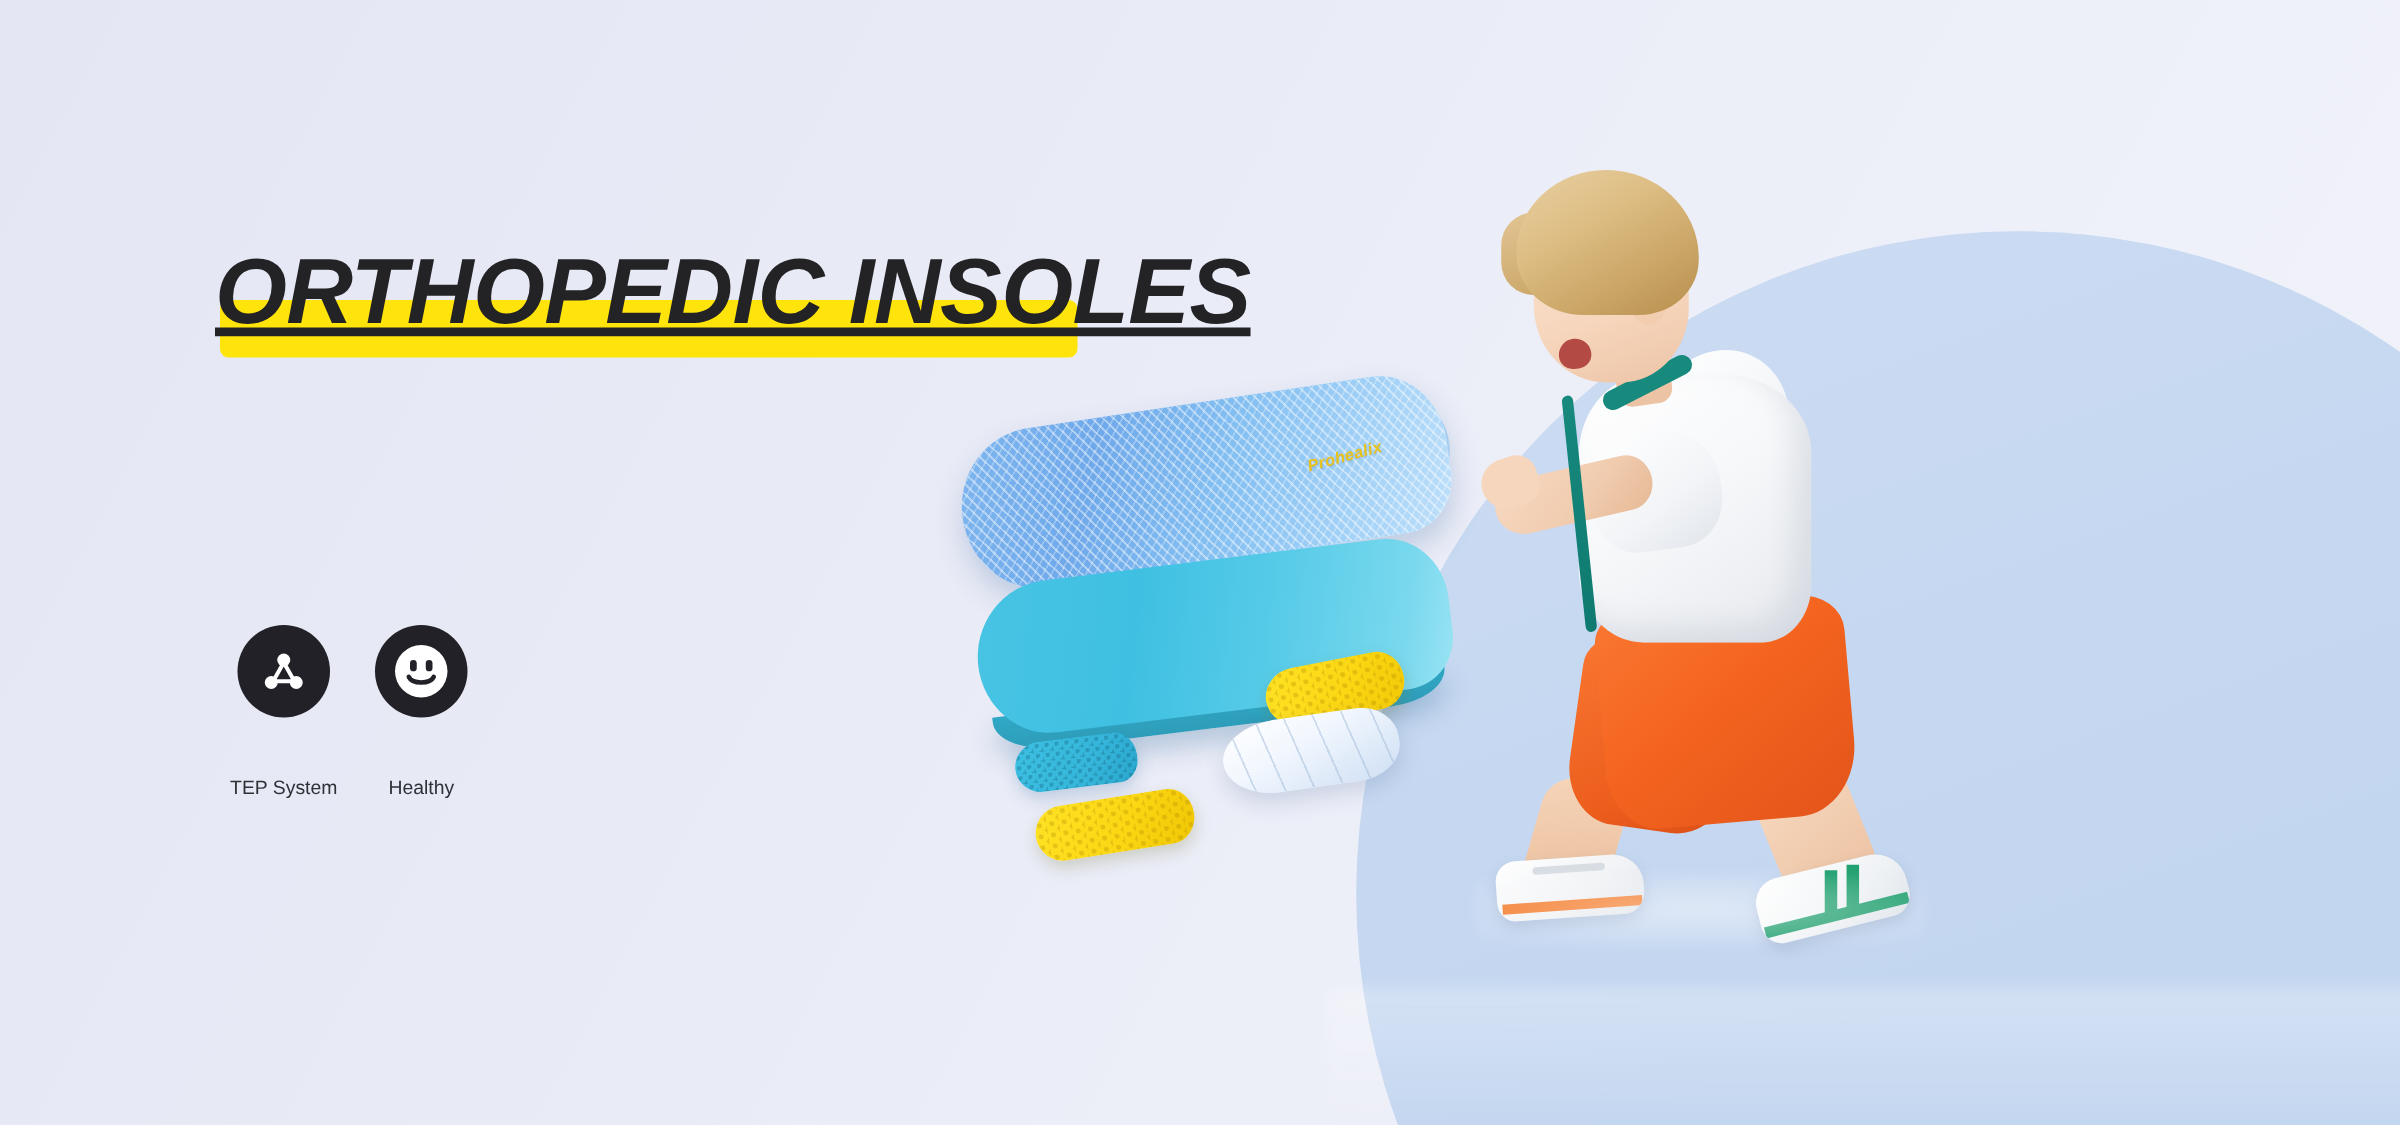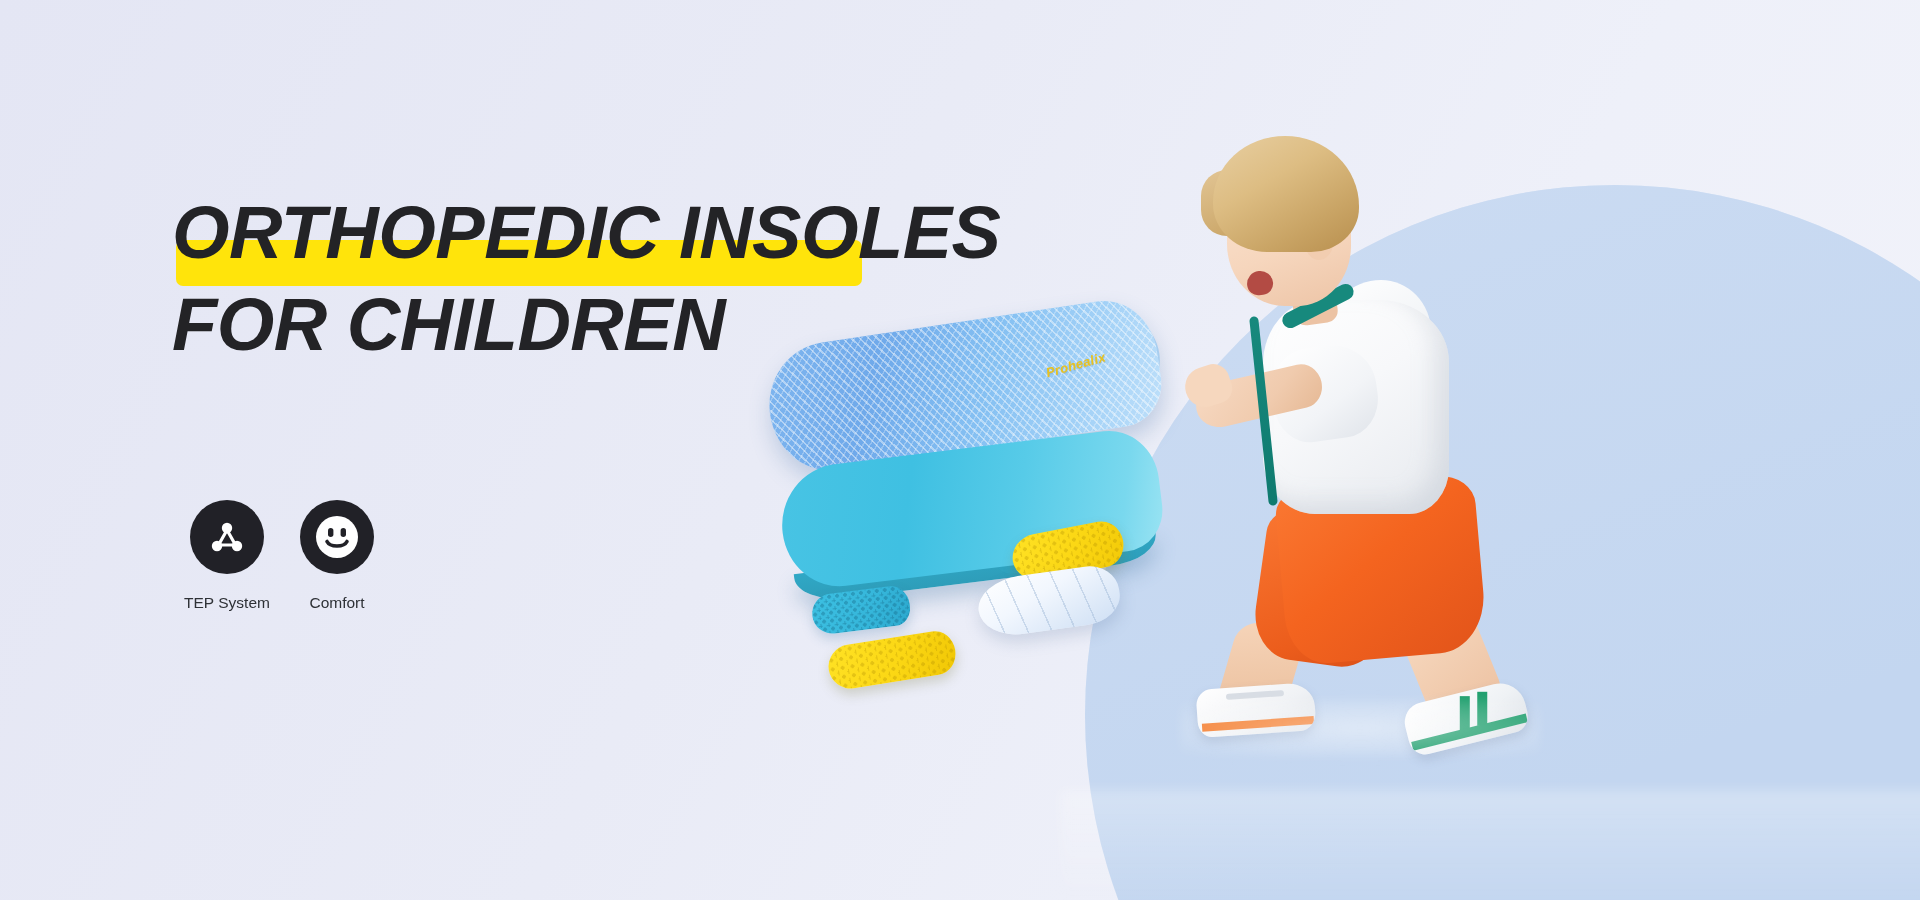--- a/index.html
+++ b/index.html
@@ -30,37 +30,37 @@
     filter:blur(6px);
   }
   
   .content{ position:absolute; left:0; top:0; width:960px; height:900px; }
   .title-block{ position:absolute; left:172px; top:196px; width:800px; }
   .title-line{
     position:relative; display:block;
     font-size:74px; line-height:74px; font-weight:bold; font-style:italic;
     letter-spacing:-0.5px; color:#232326; white-space:nowrap;
   }
-  .title-line.l1{ margin-bottom:18px; }
+  .title-line.l1{ margin-bottom:18px;text-decoration:underline; }
   .hl-bar{
     position:absolute; left:4px; top:44px; width:686px; height:46px;
     background:#ffe40b; border-radius:7px; z-index:0;
   }
   .title-line span.txt{ position:relative; z-index:2; }
   .subtitle{
     position:absolute; left:172px; top:372px; width:580px;
     font-size:17.5px; line-height:30px; color:#3c3f45; font-weight:400;
   }
   
   .features{
     position:absolute; left:172px; top:500px;
     display:flex; gap:0;
   }
   .feature{
-    width:110px; display:flex; flex-direction:column; align-items:center;
+    width:110px; display:flex; flex-direction:column; align-items:center;gap:28px;
   }
   .feature .badge{
     width:74px; height:74px; border-radius:50%;
     background:#212127; display:flex; align-items:center; justify-content:center;
   }
   .feature .badge svg{ display:block; }
   .feature .flabel{
     margin-top:20px; font-size:15.5px; color:#2e3136; white-space:nowrap;
   }
   
@@ -294,23 +294,20 @@
   <div class="hero-circle"></div>
   <div class="hero-circle-fade"></div>
   <div class="floor-sheen"></div>
 
   <div class="content">
 
     <div class="title-block">
       <div class="title-line l1">
         <span class="hl-bar"></span>
         <span class="txt">ORTHOPEDIC INSOLES</span>
-      </div>
-      <div class="title-line l2">
-        <span class="txt">FOR CHILDREN</span>
       </div>
     </div>
 
 
     <div class="features">
 
       <div class="feature">
         <div class="badge">
           <svg width="40" height="40" viewBox="0 0 40 40">
             <circle cx="20" cy="11" r="5.2" fill="#fff"></circle>
@@ -325,21 +322,21 @@
 
       <div class="feature">
         <div class="badge">
           <svg width="46" height="46" viewBox="0 0 46 46">
             <circle cx="23" cy="23" r="21" fill="#fff"></circle>
             <rect x="14" y="14" width="5.4" height="9" rx="2.7" fill="#212127"></rect>
             <rect x="26.6" y="14" width="5.4" height="9" rx="2.7" fill="#212127"></rect>
             <path d="M13 27.5 C16 33.5 30 33.5 33 27.5" fill="none" stroke="#212127" stroke-width="3.6" stroke-linecap="round"></path>
           </svg>
         </div>
-        <div class="flabel">Comfort</div>
+        <div class="flabel">Healthy</div>
       </div>
 
 
     </div>
   </div>
 
   <div class="product">
 
     <div class="ins-top">
       <div class="heel"></div>

